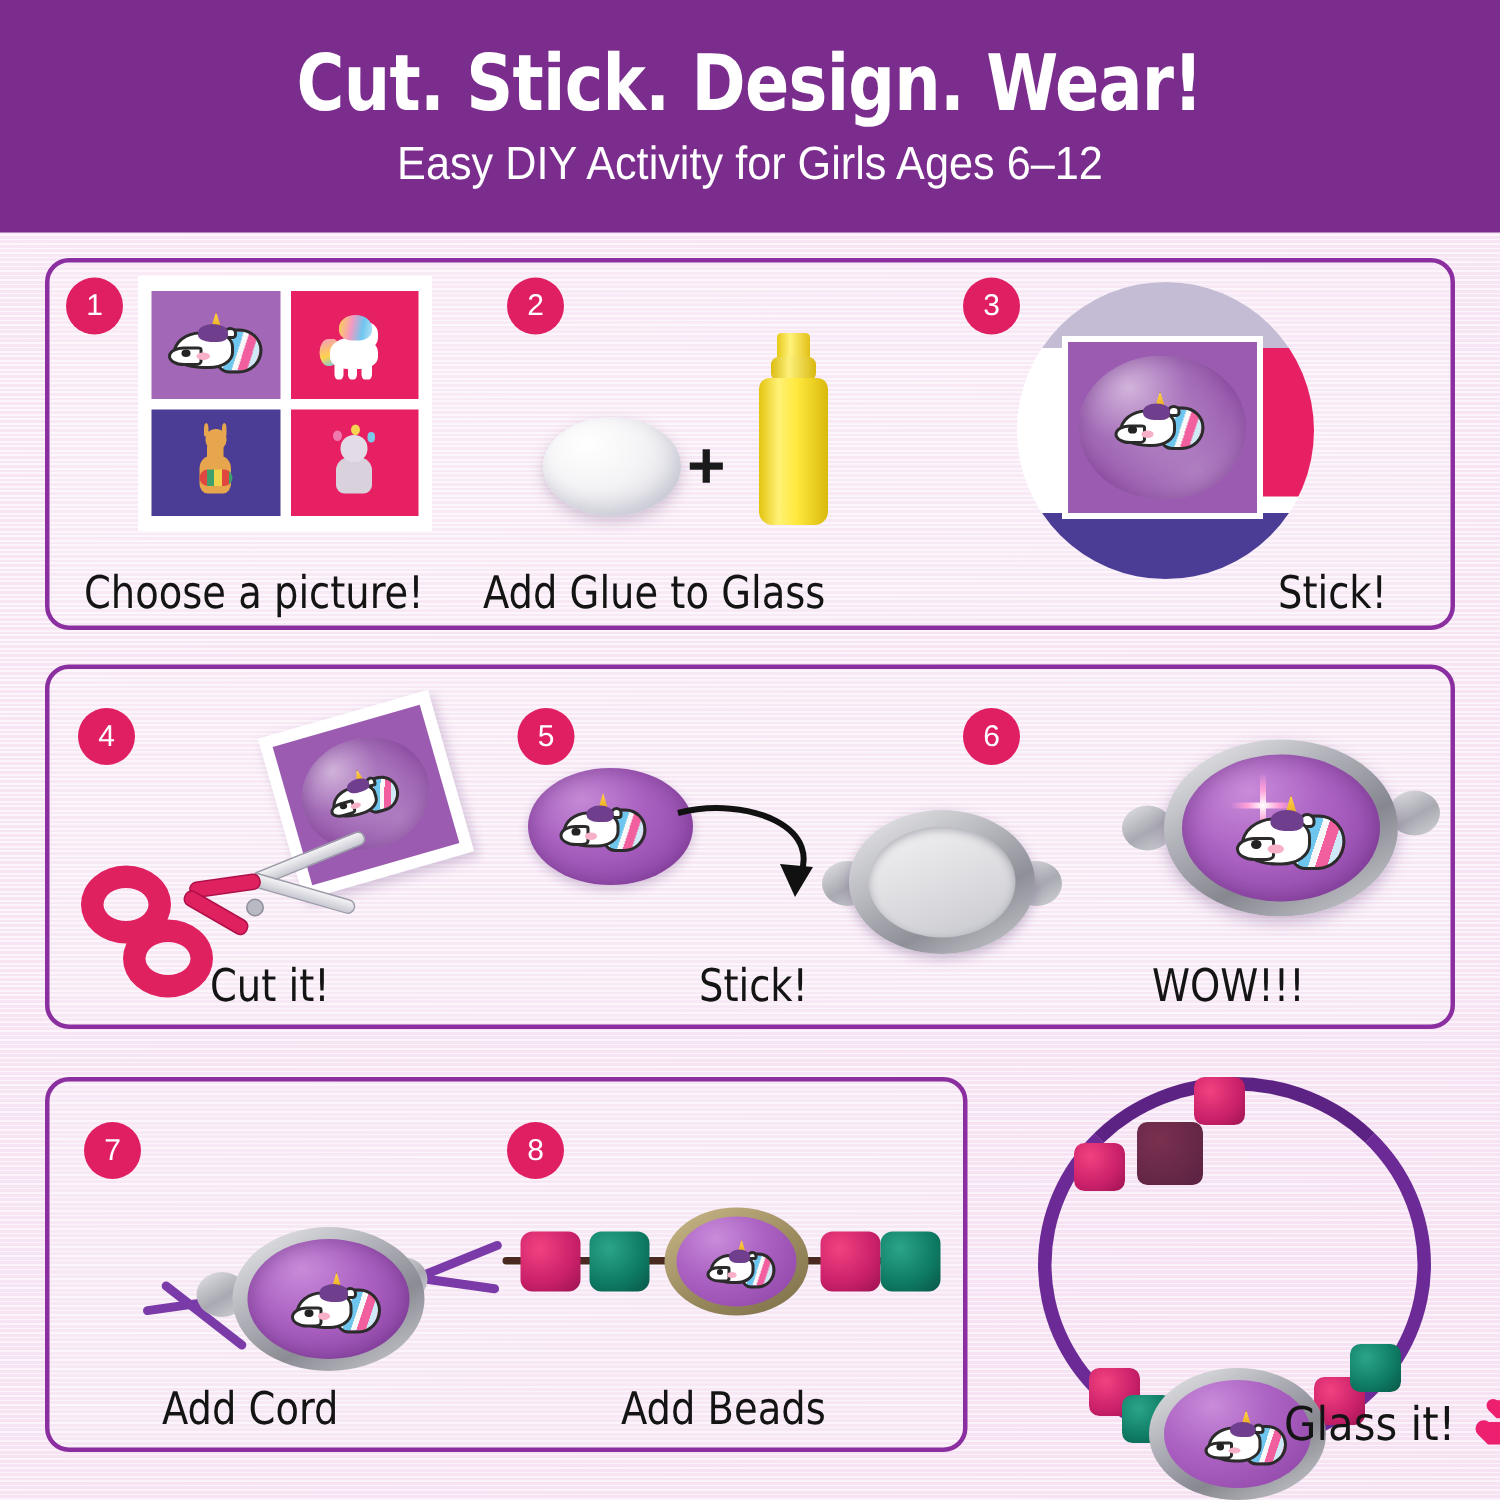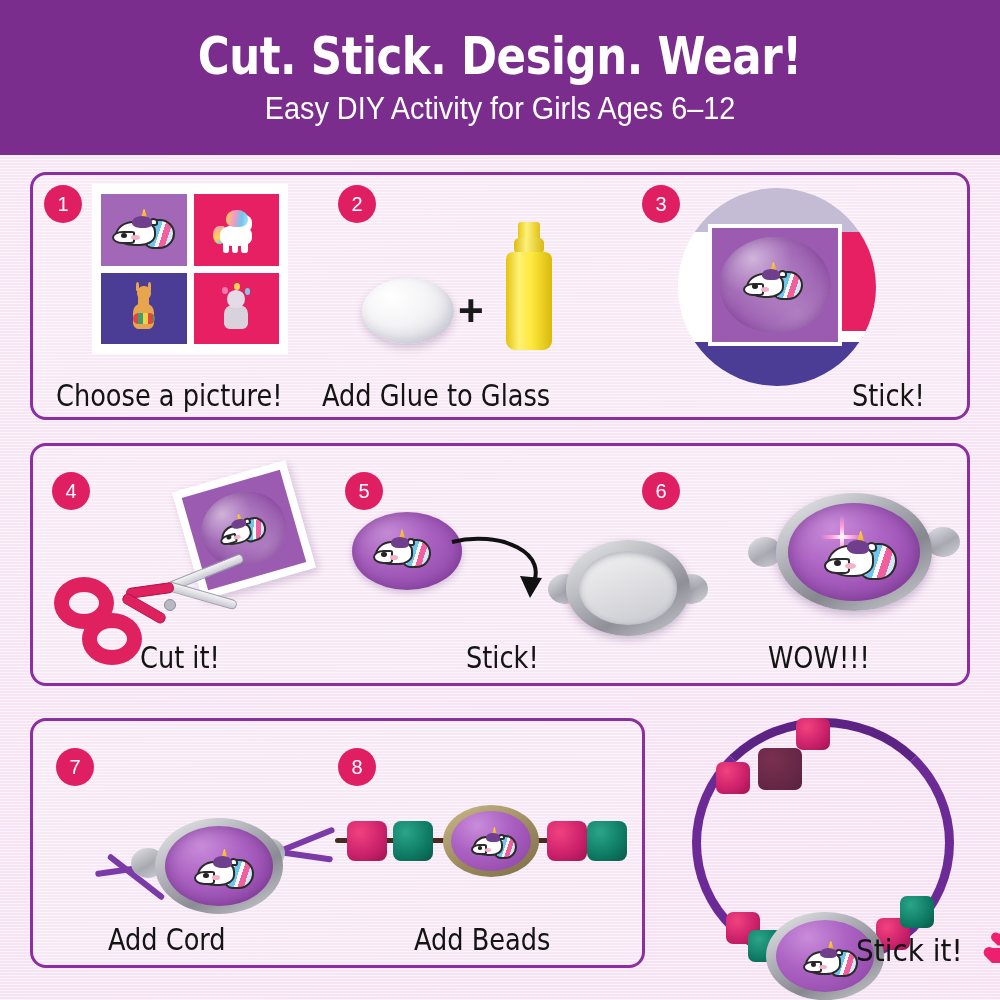--- a/index.html
+++ b/index.html
@@ -606,16 +606,16 @@
           <i class="ear"></i>
           <i class="head"></i>
           <i class="snout"></i>
         <i class="horn"></i>
           <i class="forelock"></i>
           <i class="cheek"></i>
           <i class="eye"></i>
       </span>
     </div>
   </div>
-  <div id="love-text">Stick it!</div>
+  <div id="love-text">Glass it!</div>
   <span class="heart" style="left:348px;top:232px;transform:scale(.8);"></span>
   <span class="heart" style="left:344px;top:248px;"></span>
 </div>
 
 </body></html>

